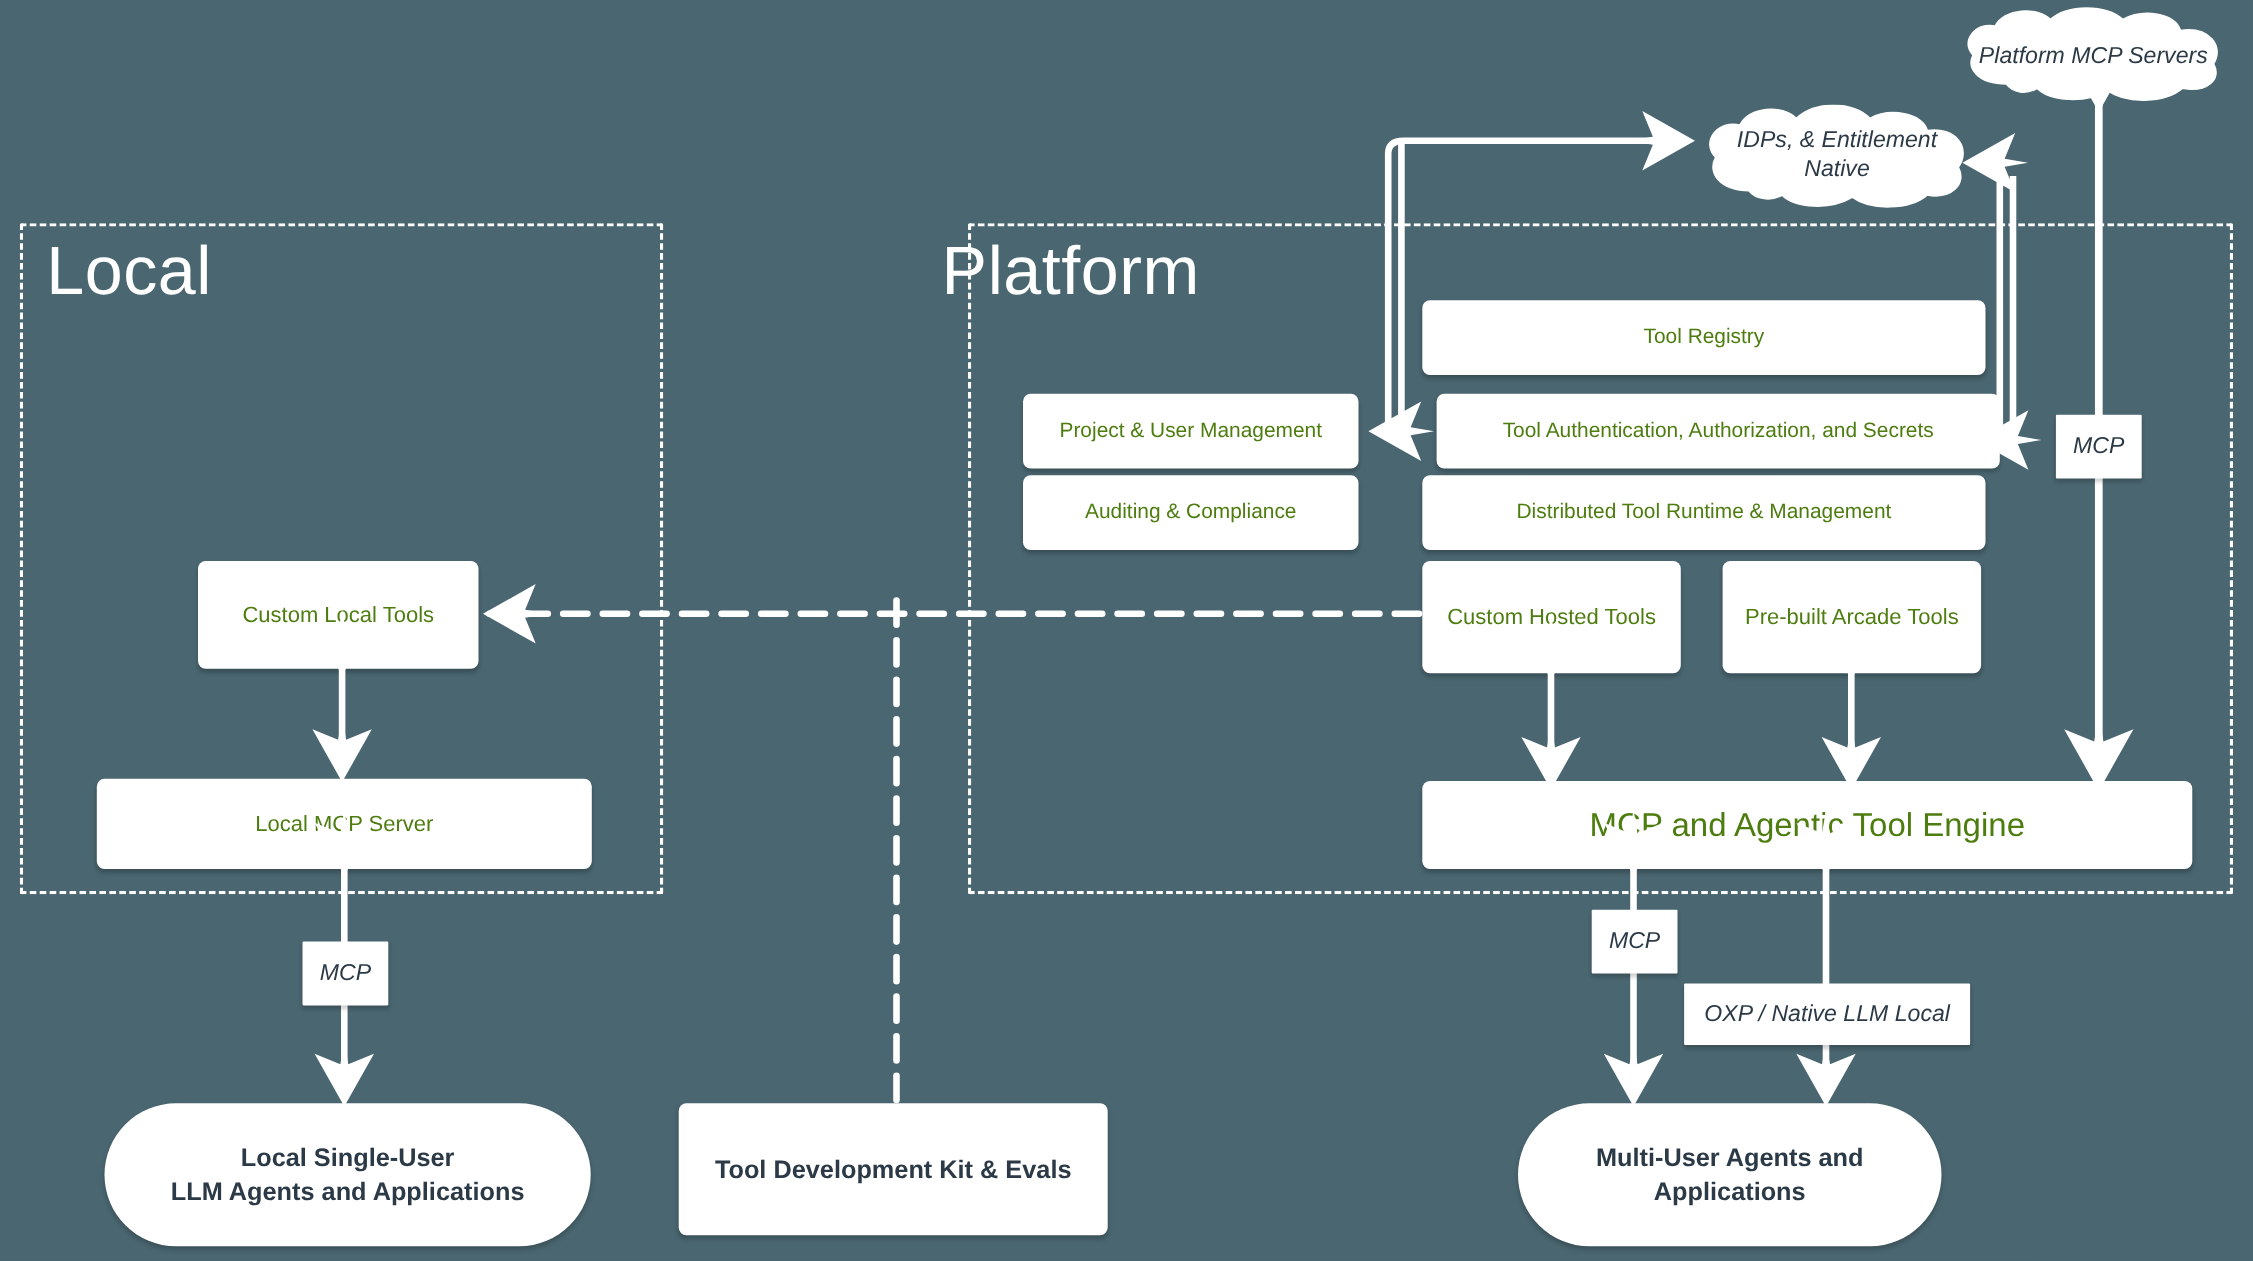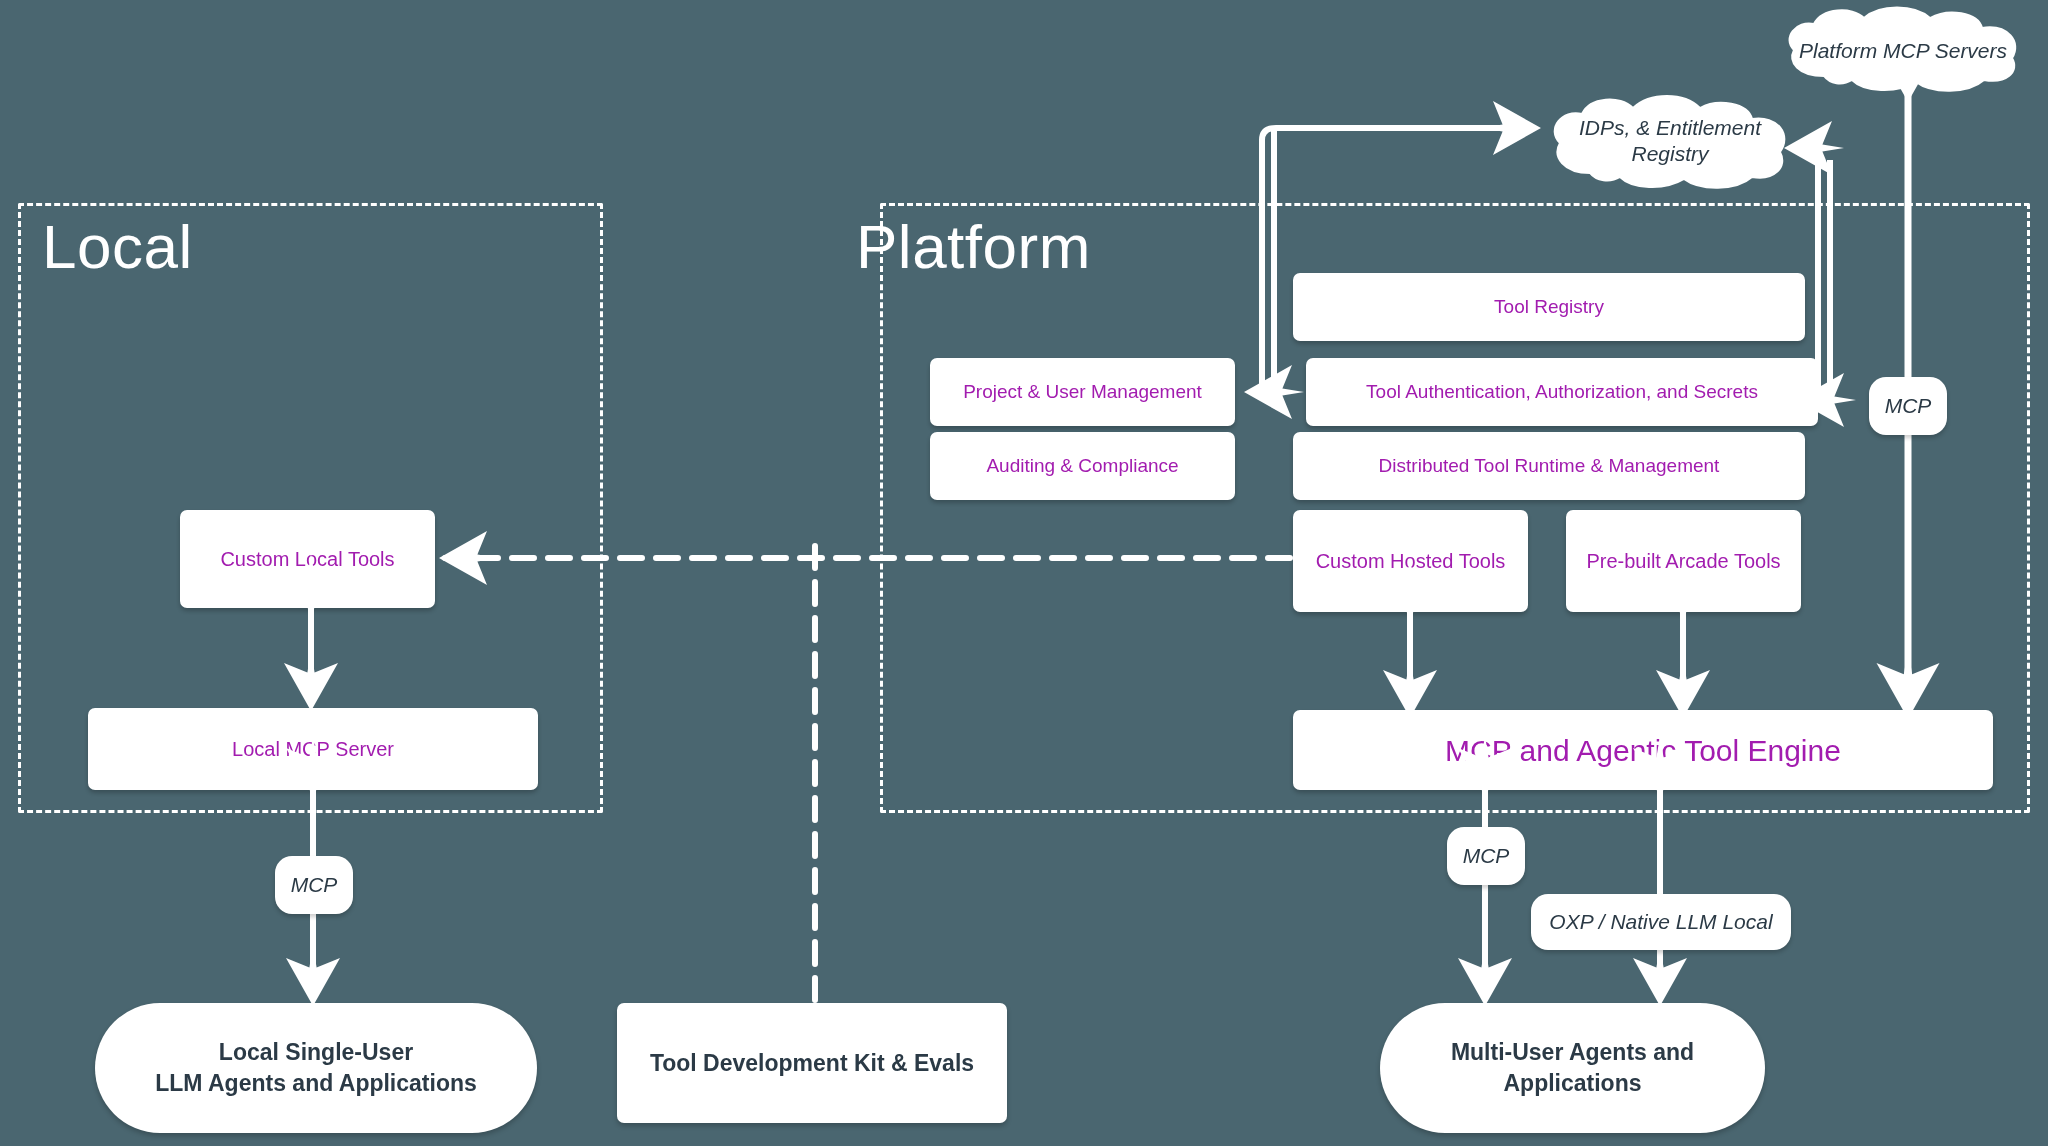--- a/index.html
+++ b/index.html
@@ -34,21 +34,21 @@
   
   .box {
     position: absolute;
     background: #ffffff;
     border-radius: 7px;
     box-sizing: border-box;
     display: flex;
     align-items: center;
     justify-content: center;
     text-align: center;
-    color: #a21caf;
+    color: #4d7c0f;
     font-size: 20px;
     line-height: 1.3;
     box-shadow: 0 3px 4px rgba(0,0,0,0.22);
     padding: 4px 10px;
   }
   .box.small { font-size: 19px; }
   .pill {
     position: absolute;
     background: #ffffff;
     border-radius: 999px;
@@ -75,21 +75,21 @@
     text-align: center;
     color: #2b3a46;
     font-size: 23px;
     font-weight: bold;
     box-shadow: 0 3px 5px rgba(0,0,0,0.22);
   }
   
   .edge-label {
     position: absolute;
     background: #ffffff;
-    border-radius: 17px;
+    border-radius: 1px;
     box-sizing: border-box;
     display: flex;
     align-items: center;
     justify-content: center;
     color: #2b3a46;
     font-style: italic;
     font-size: 21px;
     box-shadow: 0 3px 4px rgba(0,0,0,0.20);
     z-index: 30;
     white-space: nowrap;
@@ -206,21 +206,21 @@
 
   <div class="cloud" style="left:1538px; top:95px; width:264px; height:100px;">
     <svg width="264" height="100" viewBox="0 0 264 100">
       <path d="M52 78 C26 78 14 62 22 48 C8 34 24 14 44 19 C52 2 82 0 95 13
                C112 -3 146 -3 162 13 C180 3 210 8 214 24 C240 20 254 40 242 57
                C250 72 236 86 214 82 C198 96 162 96 146 84 C126 96 94 94 82 82
                C72 88 58 86 52 78 Z" fill="#ffffff" stroke="#ffffff" stroke-width="2"></path>
     </svg>
     <div class="cloud-text" style="top:46%;">
       <div>IDPs, &amp; Entitlement</div>
-      <div>Registry</div>
+      <div>Native</div>
     </div>
   </div>
 
   <div class="box" style="left:180px; top:510px; width:255px; height:98px;">Custom Local Tools</div>
 
   <div class="box" style="left:88px; top:708px; width:450px; height:82px;">Local MCP Server</div>
 
   <div class="edge-label" style="left:275px; top:856px; width:78px; height:58px;">MCP</div>
 
   <div class="pill" style="left:95px; top:1003px; width:442px; height:130px;">

